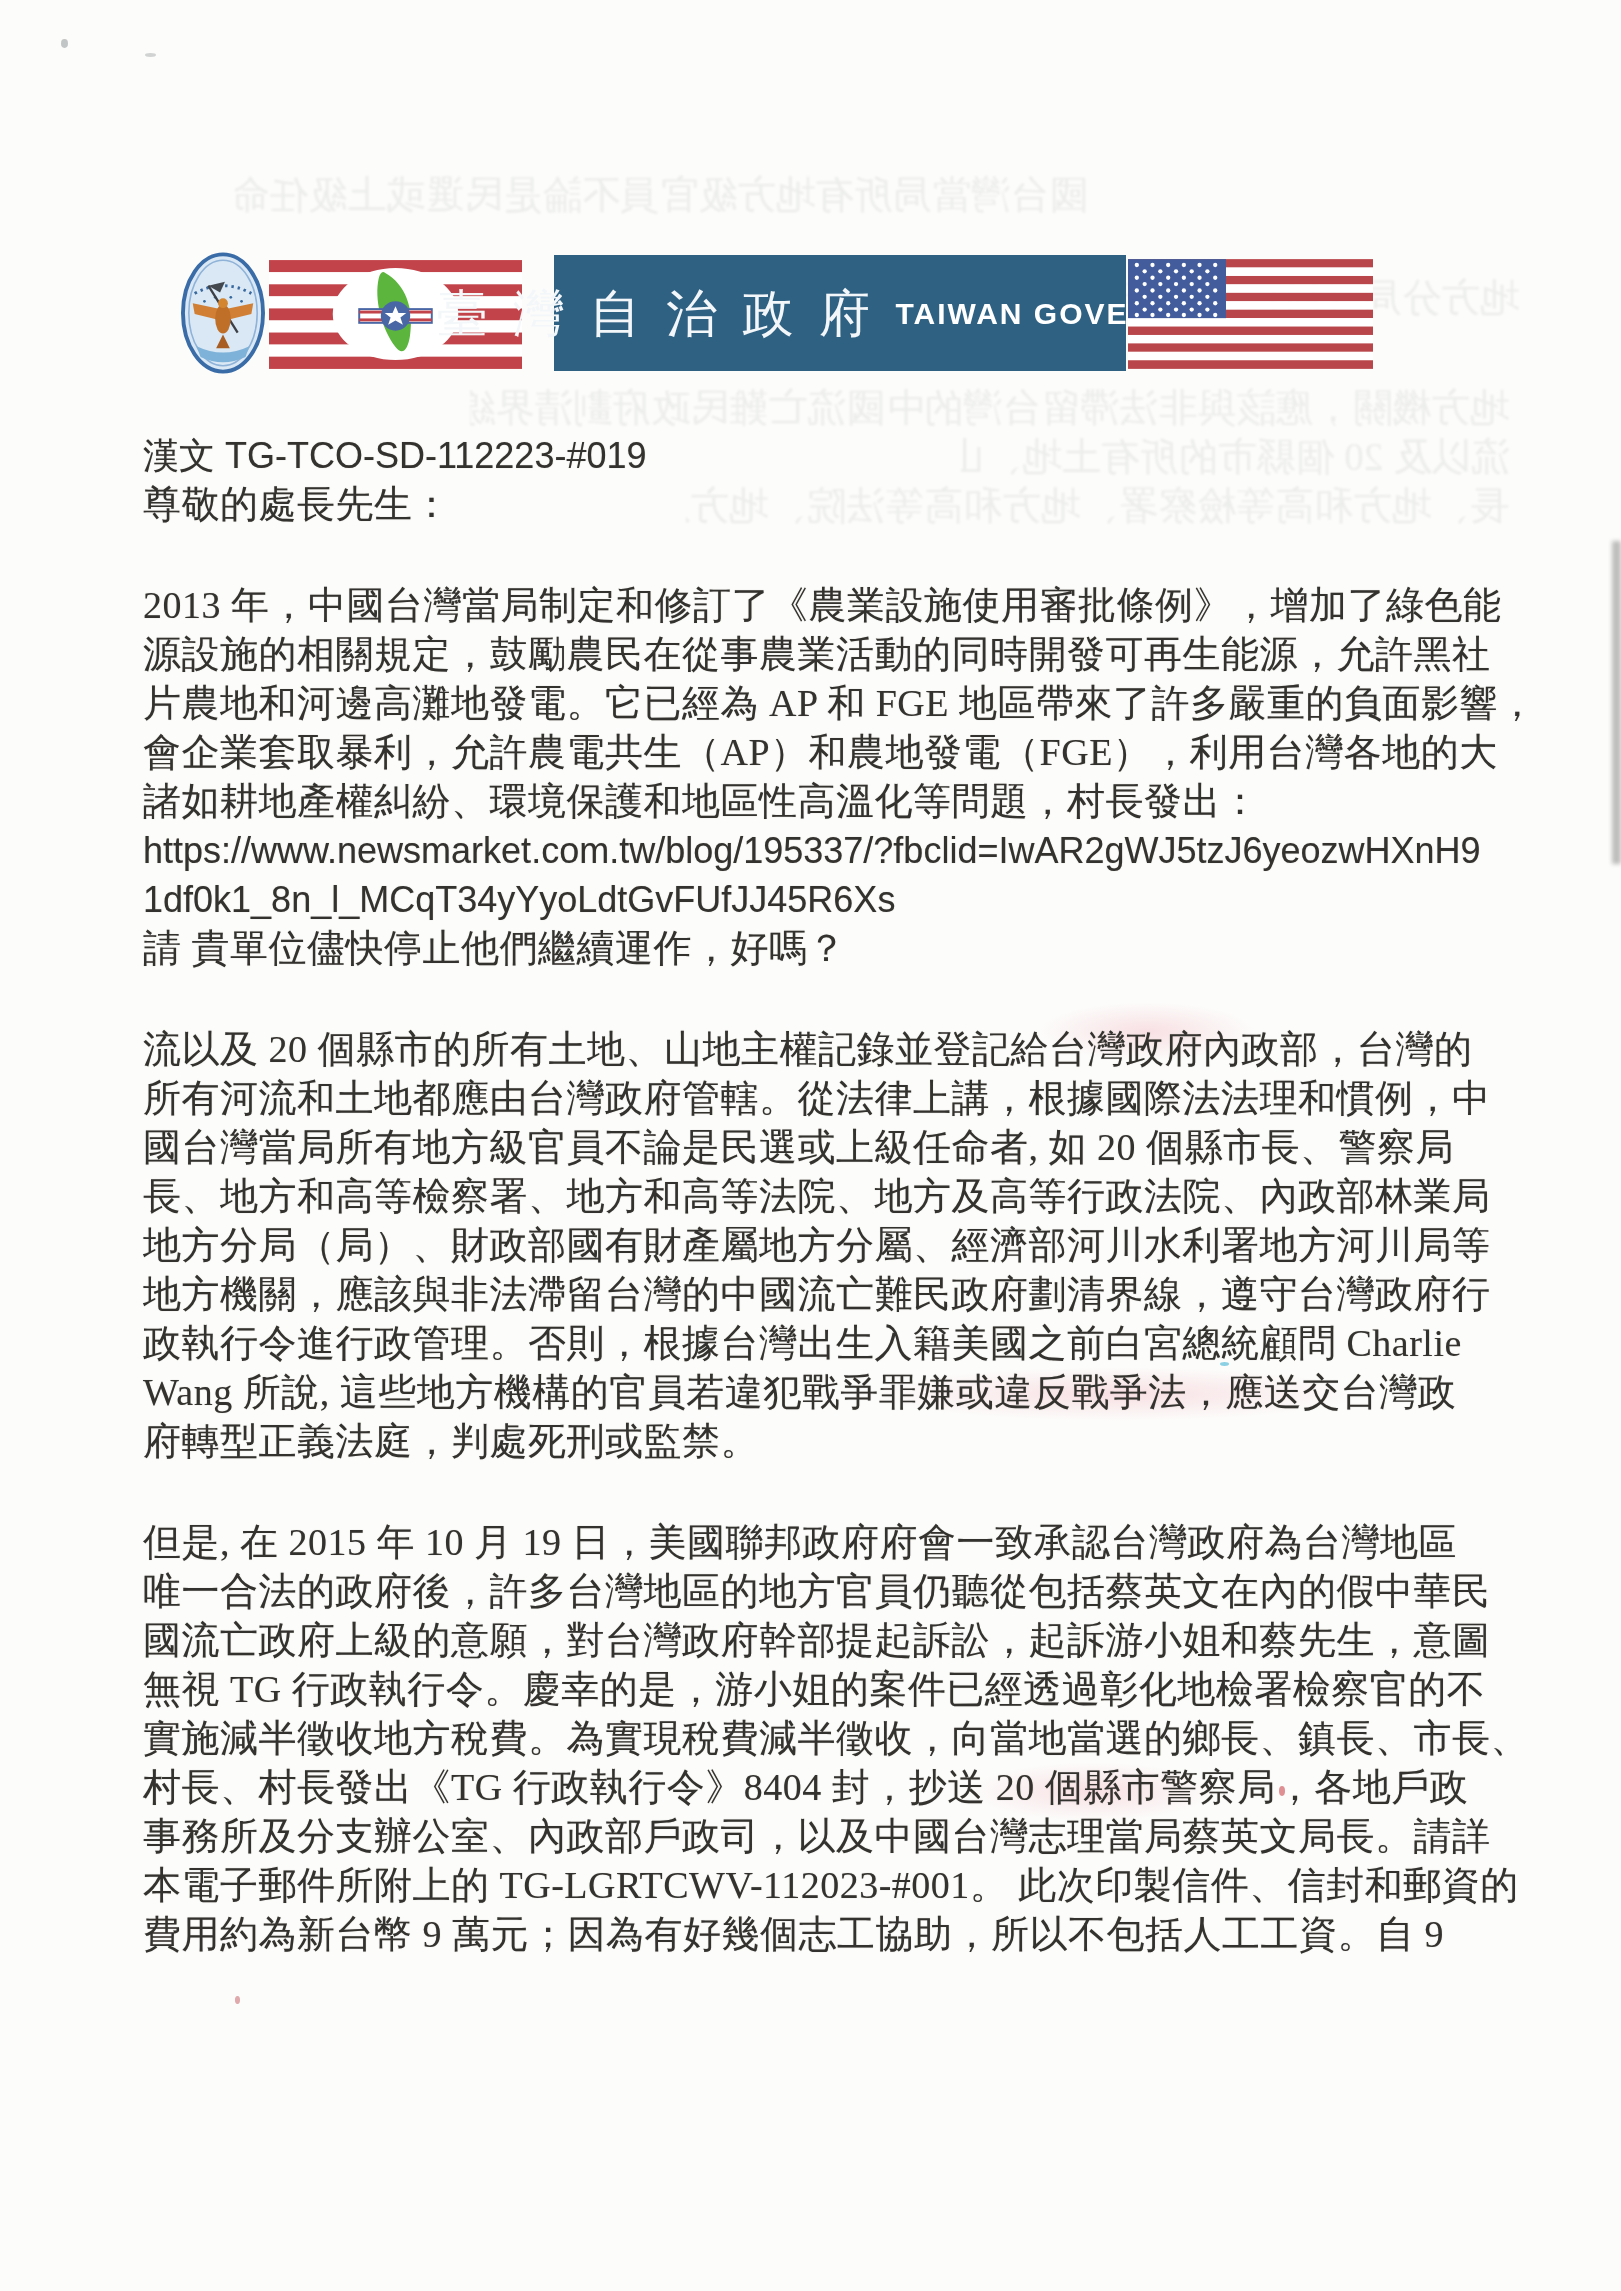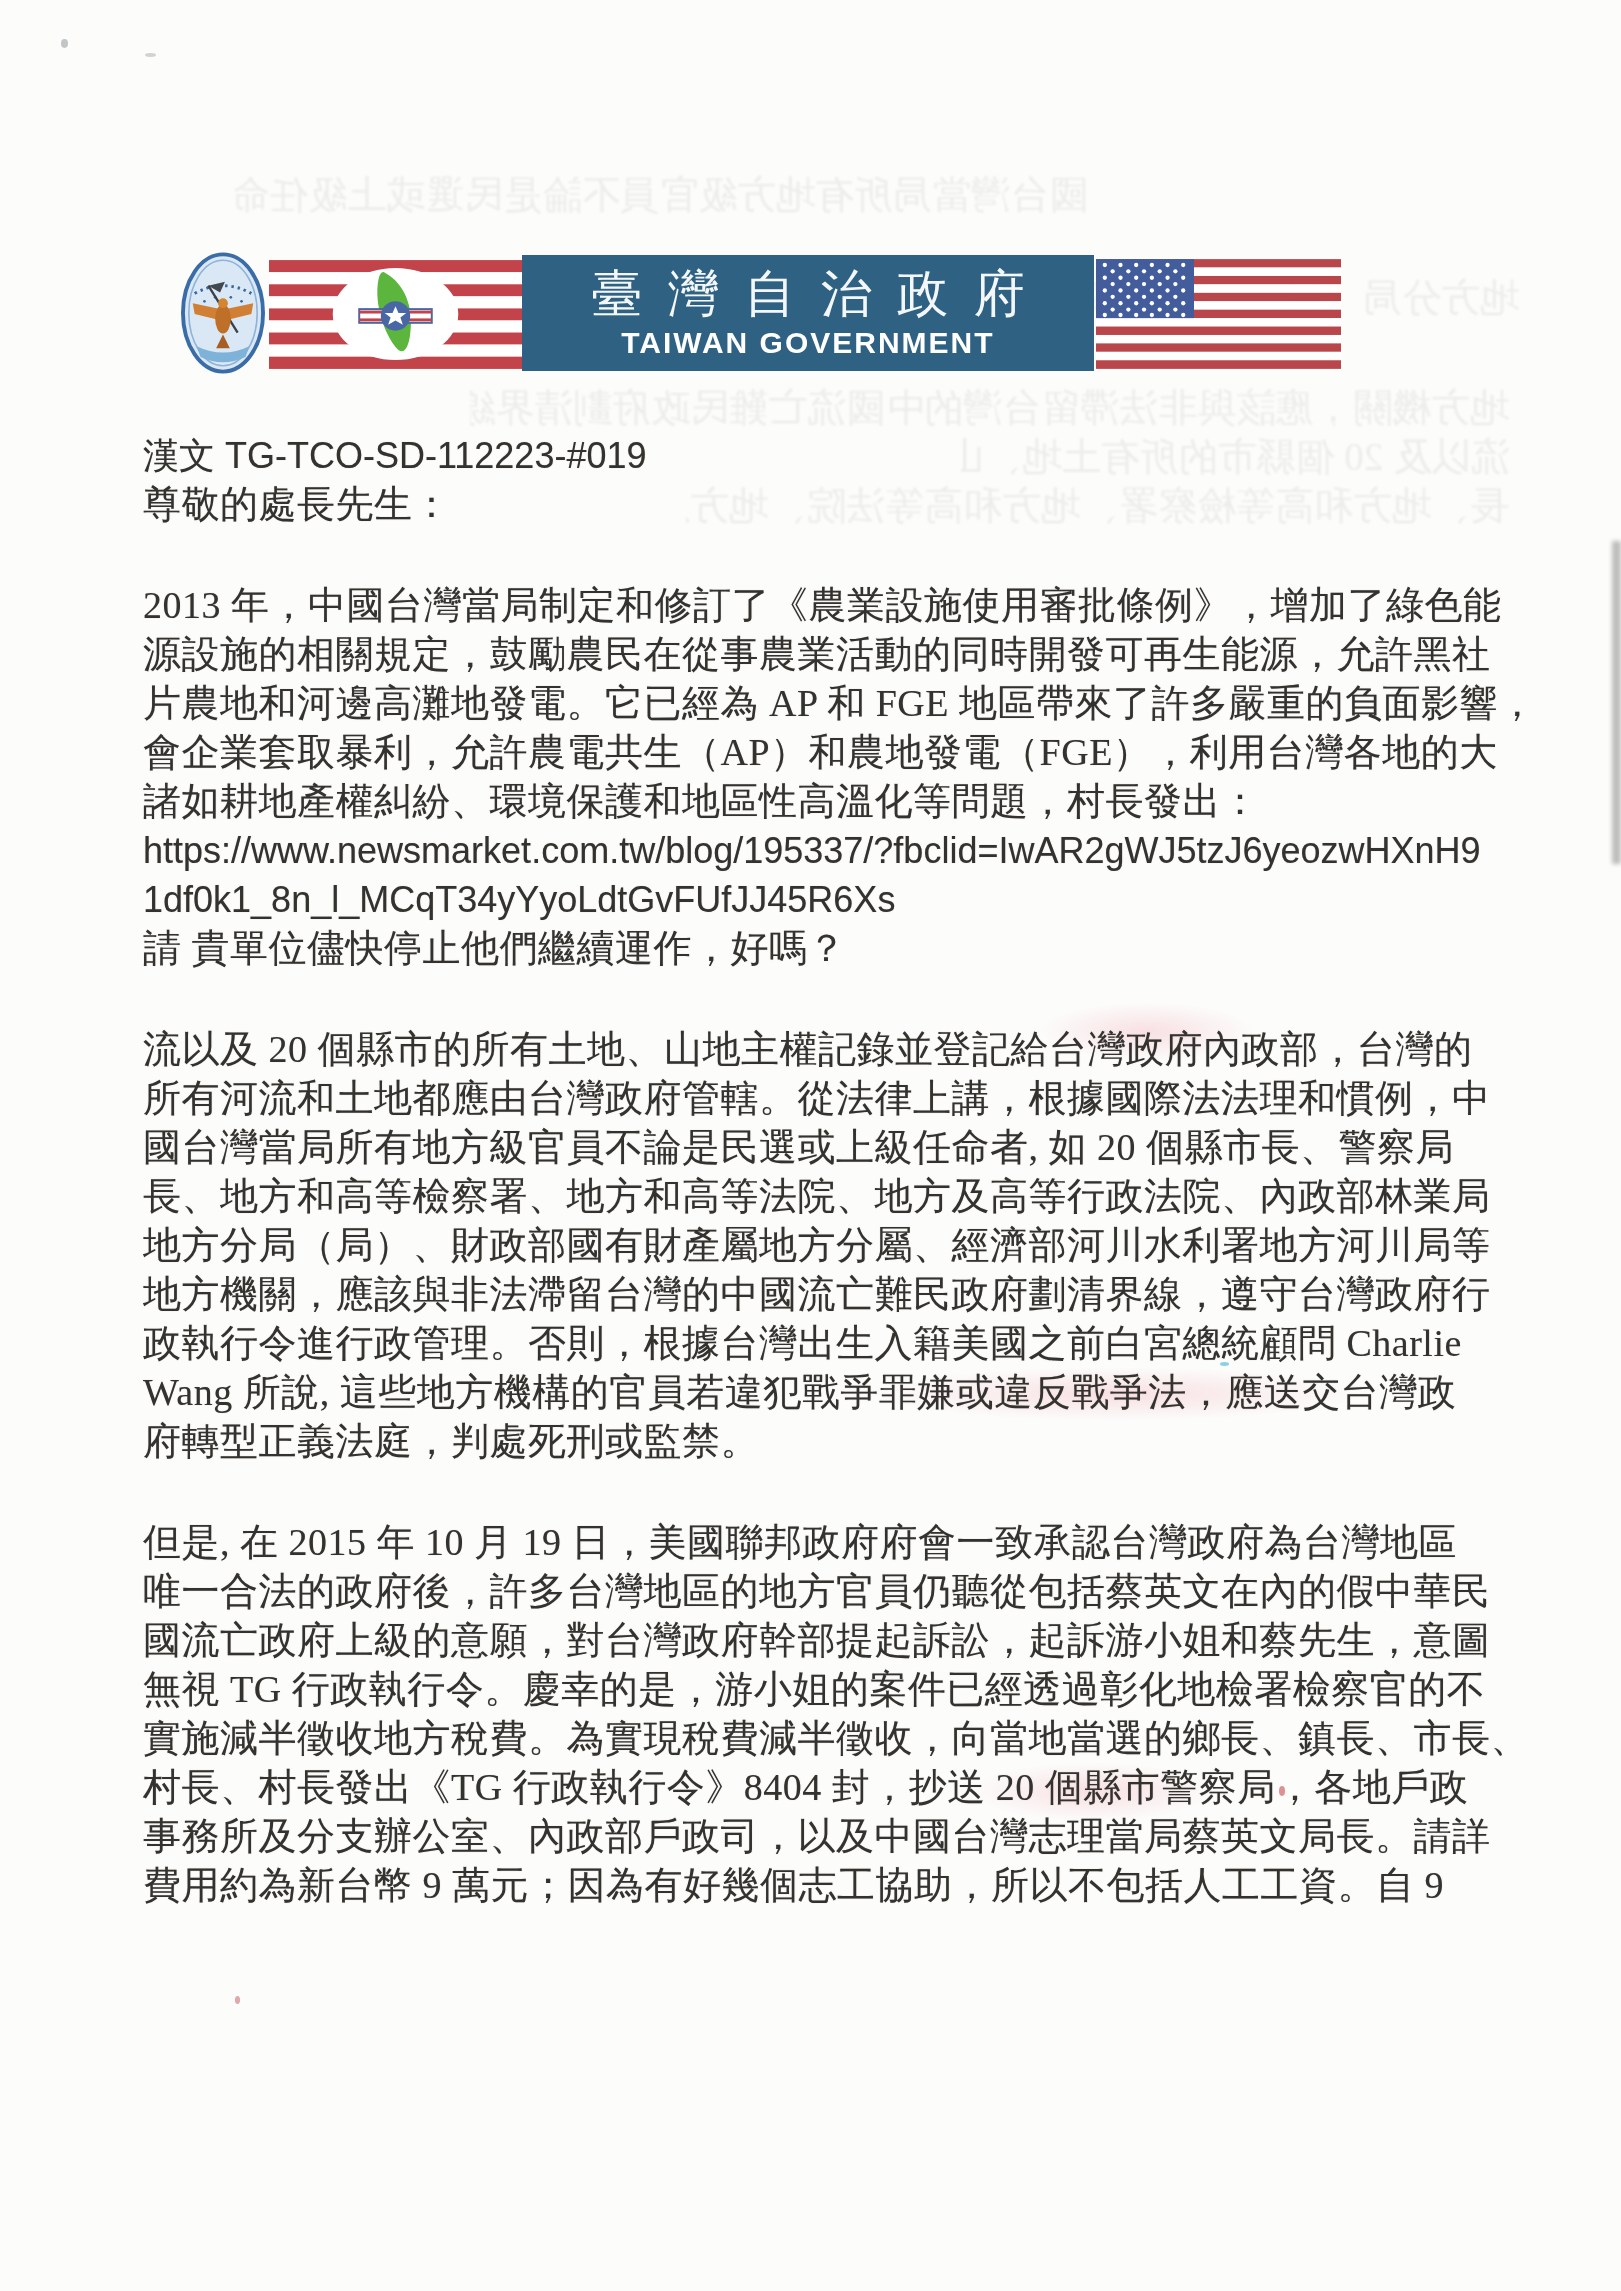--- a/index.html
+++ b/index.html
@@ -5,21 +5,21 @@
   html,body{margin:0;padding:0;background:#e9e9e7;}
   .page{
     position:relative;width:1621px;height:2292px;background:#fcfcfa;
     overflow:hidden;font-family:"Liberation Serif","DejaVu Serif",serif;
     color:#34322f;
   }
   
   .banner{position:absolute;left:181px;top:255px;width:1160px;height:118px;display:flex;align-items:flex-start;z-index:3;}
   .emblem{width:84px;height:122px;margin-top:-2.9px;flex:0 0 auto;}
   .tw-flag{width:253px;height:109px;margin-left:3.9px;margin-top:4.9px;flex:0 0 auto;}
-  .title-panel{width:572px;height:116px;background:#2f6183;flex:0 0 auto;display:flex;flex-direction:column;justify-content:center;align-items:center;}
+  .title-panel{width:572px;height:116px;background:#2f6183;flex:0 0 auto;display:flex;flex-direction:row;justify-content:center;align-items:center;margin-left:32px;}
   .title-zh{font-family:"DejaVu Serif","Liberation Serif",serif;font-size:51px;letter-spacing:25.5px;color:#f4f7f9;line-height:59px;text-indent:25.5px;white-space:nowrap;}
   .title-en{font-family:"Liberation Sans","DejaVu Sans",sans-serif;font-weight:bold;font-size:30px;letter-spacing:2px;color:#ffffff;line-height:39px;white-space:nowrap;}
   .us-flag{width:245px;height:110px;margin-left:2px;margin-top:3.9px;flex:0 0 auto;}
   
   .letter-body{position:absolute;left:143px;top:431px;width:1372px;z-index:3;}
   .line{height:49px;line-height:49px;font-size:38px;letter-spacing:0.5px;white-space:nowrap;text-shadow:0 0 1px rgba(70,66,60,.35);}
   .line.latin{font-family:"Liberation Sans","DejaVu Sans",sans-serif;font-size:36px;letter-spacing:0;}
   .blank{height:52px;}
   
   .bleed{position:absolute;z-index:1;transform:scaleX(-1);filter:blur(1.2px);opacity:.09;color:#53655f;
@@ -194,17 +194,18 @@
     <div class="line">府轉型正義法庭，判處死刑或監禁。</div>
     <div class="blank"></div>
 
     <div class="line">但是, 在 2015 年 10 月 19 日，美國聯邦政府府會一致承認台灣政府為台灣地區</div>
     <div class="line">唯一合法的政府後，許多台灣地區的地方官員仍聽從包括蔡英文在內的假中華民</div>
     <div class="line">國流亡政府上級的意願，對台灣政府幹部提起訴訟，起訴游小姐和蔡先生，意圖</div>
     <div class="line">無視 TG 行政執行令。慶幸的是，游小姐的案件已經透過彰化地檢署檢察官的不</div>
     <div class="line">實施減半徵收地方稅費。為實現稅費減半徵收，向當地當選的鄉長、鎮長、市長、</div>
     <div class="line">村長、村長發出《TG 行政執行令》8404 封，抄送 20 個縣市警察局，各地戶政</div>
     <div class="line">事務所及分支辦公室、內政部戶政司，以及中國台灣志理當局蔡英文局長。請詳</div>
+    <div class="line">本電子郵件所附上的 TG-LGRTCWV-112023-#001。 此次印製信件、信封和郵資的</div>
     <div class="line">費用約為新台幣 9 萬元；因為有好幾個志工協助，所以不包括人工工資。自 9</div>
   </main>
 
 </div>
 
 
 </body></html>

